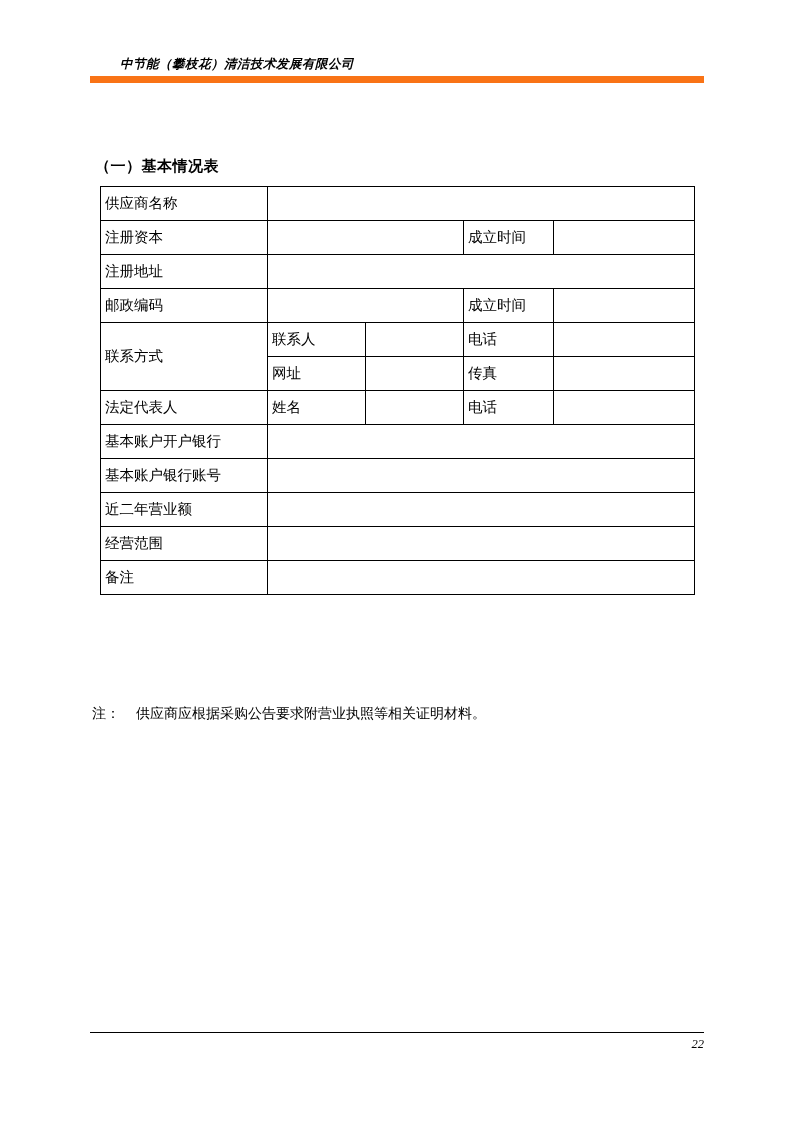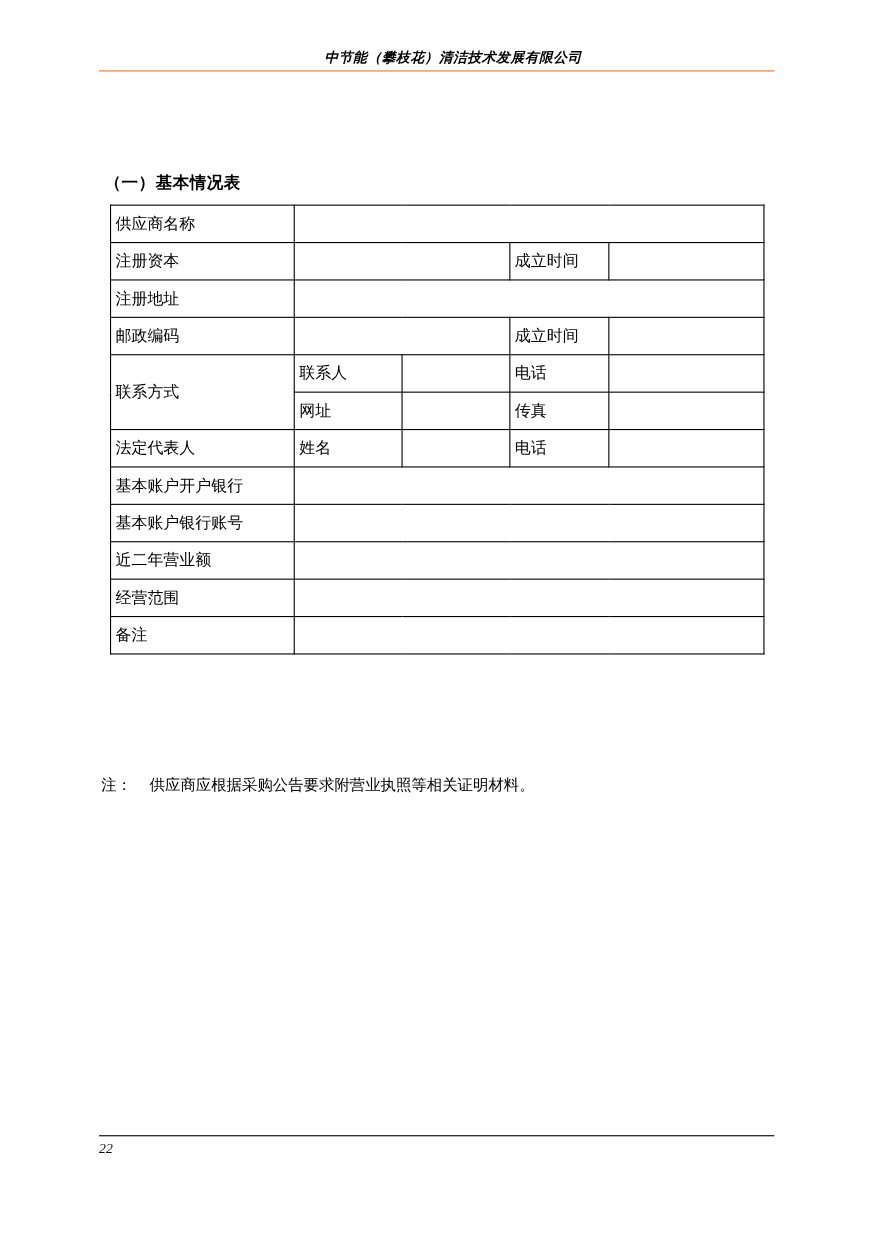--- a/index.html
+++ b/index.html
@@ -18,25 +18,24 @@
     position: relative;
     width: 794px;
     height: 1123px;
     box-sizing: border-box;
   }
 
   
   .header {
     position: absolute;
     left: 90px;
-    top: 44px;
+    top: 56px;
     width: 614px;
-    border-bottom: 1px solid #f97316;
+    border-bottom: 7px solid #f97316;
     padding-bottom: 3px;
-    text-align: center;
   }
   .header-title {
     font-family: "Liberation Serif", "DejaVu Serif", serif;
     font-size: 12.5px;
     font-weight: bold;
     font-style: italic;
     letter-spacing: 0.5px;
     padding-left: 30px;
     white-space: nowrap;
   }
@@ -108,21 +107,21 @@
 
   
   .footer {
     position: absolute;
     left: 90px;
     top: 1032px;
     width: 614px;
     border-top: 1px solid #000;
   }
   .footer-page {
-    text-align: left;
+    text-align: right;
     font-size: 12.5px;
     font-family: "Liberation Serif", serif;
     padding-top: 4px;
     font-style: italic;
   }
 </style>
 </head>
 <body>
 
 <div class="page">

